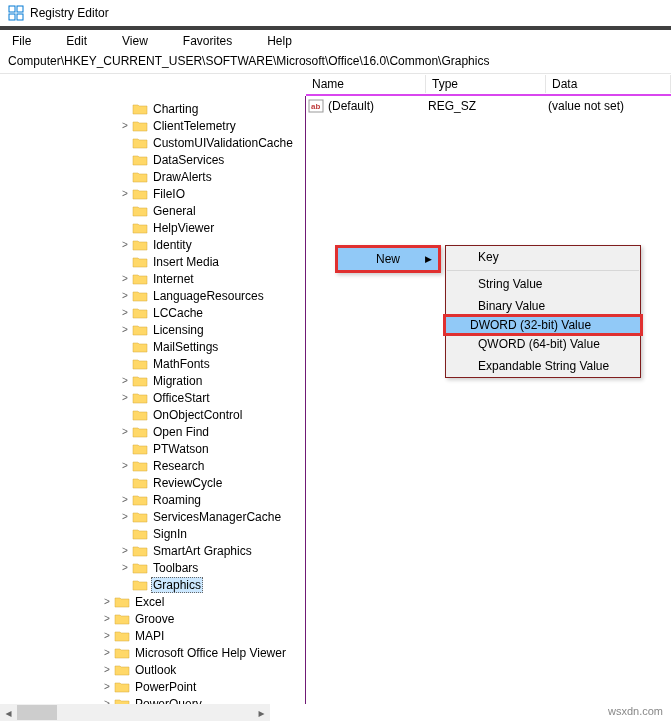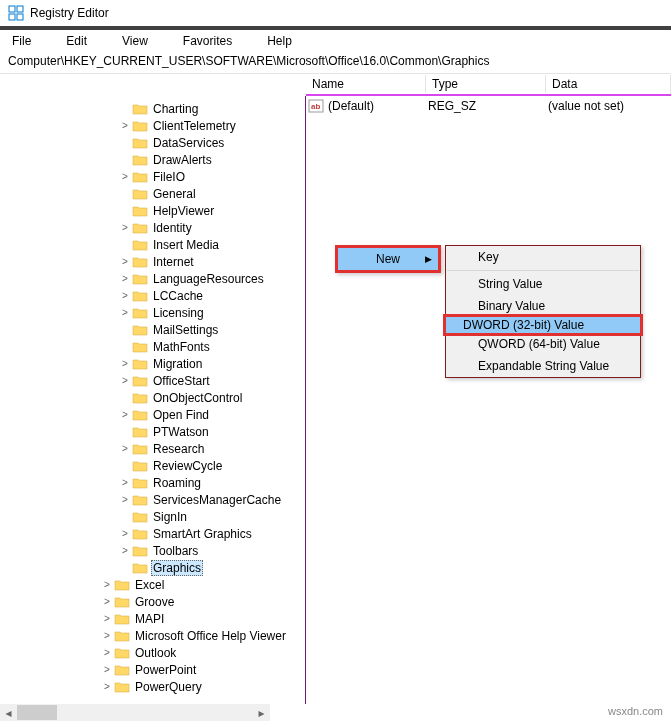--- a/index.html
+++ b/index.html
@@ -33,21 +33,21 @@
 .scroll-track { flex: 1; height: 17px; background: #f0f0f0; position: relative; }
 .scroll-thumb { position: absolute; left: 0; width: 40px; height: 15px; top: 1px; background: #cdcdcd; }
 .context-menu { position: absolute; background: #f0f0f0; border: 1px solid #7f1d1d; box-shadow: 2px 2px 4px rgba(0,0,0,0.2); }
 .context-menu .item { padding: 4px 28px 4px 32px; white-space: nowrap; cursor: default; height: 22px; display: flex; align-items: center; position: relative; }
 .context-menu .item.hover { background: #91c9f7; }
 .context-menu .sep { height: 1px; background: #d7d7d7; margin: 2px 1px; }
 .menu1 { left: 335px; top: 245px; width: 106px; border: 3px solid #e03030; }
 .menu1 .item { justify-content: center; padding: 4px 12px; }
 .menu1 .arrow { position: absolute; right: 6px; font-size: 9px; }
 .menu2 { left: 445px; top: 245px; width: 196px; }
-.menu2 .item.highlight { background: #91c9f7; border: 3px solid #e03030; margin: -3px; z-index: 1; position: relative; padding-left: 17px; }
+.menu2 .item.highlight { background: #91c9f7; border: 3px solid #e03030; margin: -3px; z-index: 1; position: relative; padding-left: 24px; }
 .watermark { position: absolute; bottom: 4px; right: 8px; font-size: 11px; color: #888; }
 svg.folder { fill: #ffd868; stroke: #d4a838; stroke-width: 0.5; }
 svg.reg-icon rect { fill: #fff; stroke: #999; }
 svg.reg-icon text { font-size: 8px; font-weight: bold; fill: #c04040; }
 svg.appicon rect { stroke: #0078d4; fill: #fff; }
 </style>
 </head>
 <body>
 
 <div class="titlebar">
@@ -80,20 +80,27 @@
           <path d="M1 3 L1 12 L15 12 L15 4 L7 4 L6 3 Z"></path>
         </svg>
         <span class="label">Charting</span>
       </div>
       <div class="tree-item indent-1">
         <span class="expander">&gt;</span>
         <svg class="folder-icon folder" viewBox="0 0 16 14">
           <path d="M1 3 L1 12 L15 12 L15 4 L7 4 L6 3 Z"></path>
         </svg>
         <span class="label">ClientTelemetry</span>
+      </div>
+      <div class="tree-item indent-1">
+        <span class="expander"></span>
+        <svg class="folder-icon folder" viewBox="0 0 16 14">
+          <path d="M1 3 L1 12 L15 12 L15 4 L7 4 L6 3 Z"></path>
+        </svg>
+        <span class="label">CustomUIValidationCache</span>
       </div>
       <div class="tree-item indent-1">
         <span class="expander"></span>
         <svg class="folder-icon folder" viewBox="0 0 16 14">
           <path d="M1 3 L1 12 L15 12 L15 4 L7 4 L6 3 Z"></path>
         </svg>
         <span class="label">DataServices</span>
       </div>
       <div class="tree-item indent-1">
         <span class="expander"></span>

